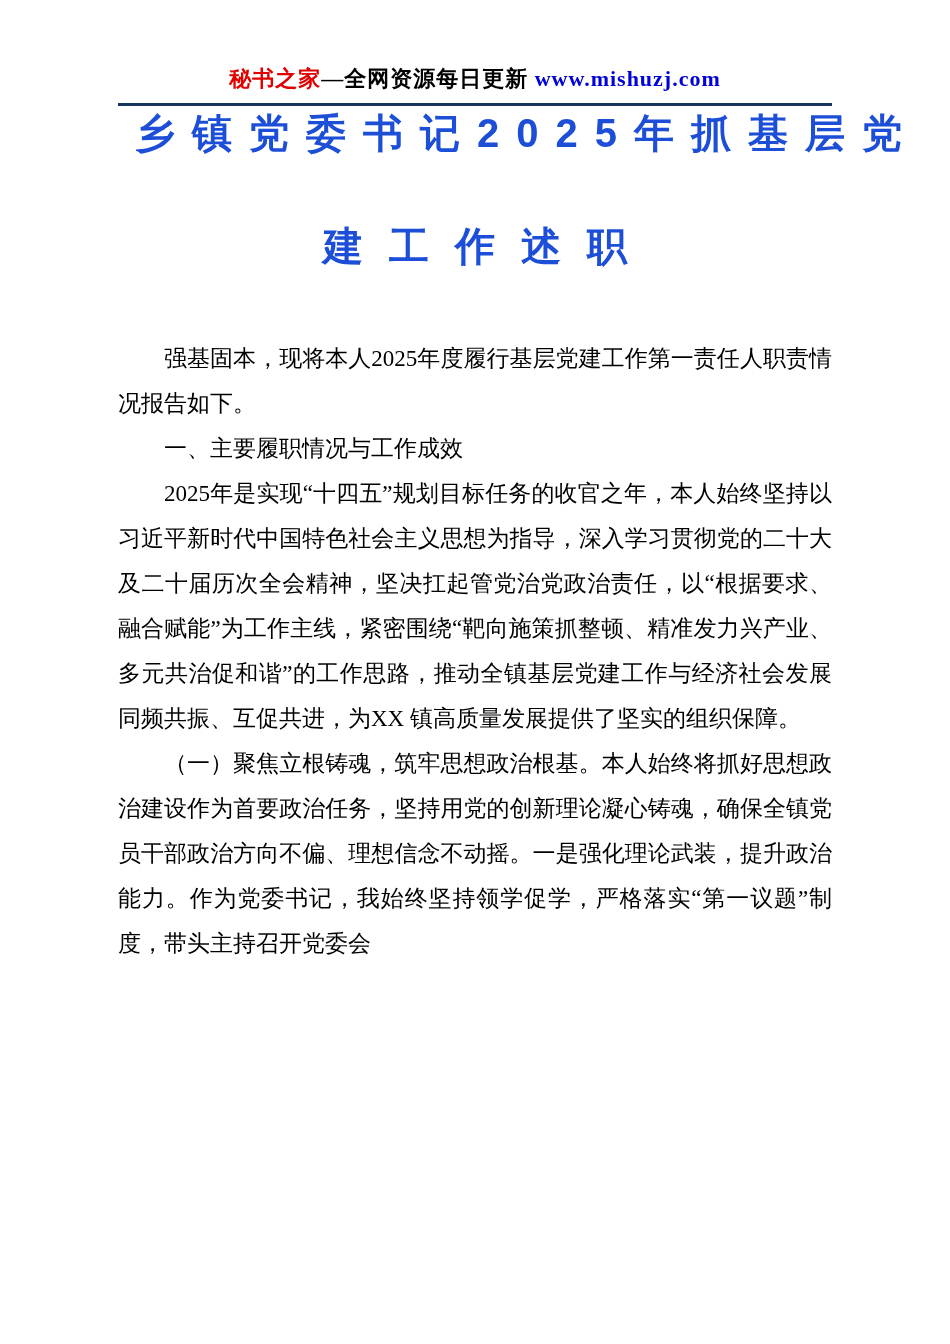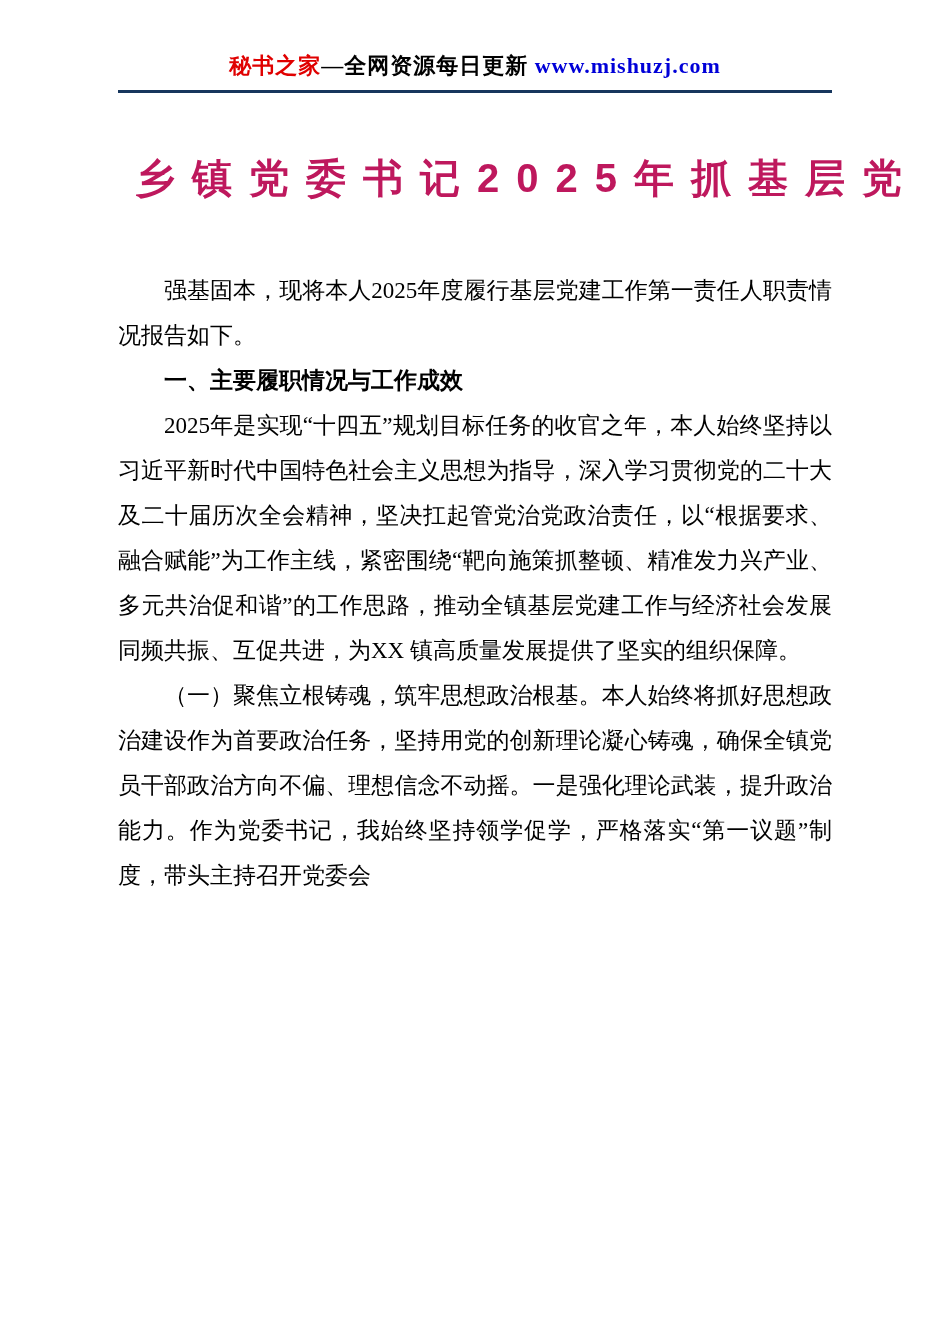--- a/index.html
+++ b/index.html
@@ -8,21 +8,21 @@
     width: 950px;
     height: 1344px;
     font-family: "Liberation Serif", serif;
     color: #000000;
     overflow: hidden;
   }
   .page {
     width: 950px;
     height: 1188px;
     background: #ffffff;
-    padding: 51px 118px 0 118px;
+    padding: 64px 118px 0 118px;
     position: relative;
   }
 
   
   .site-header {
     text-align: center;
     font-size: 22px;
     font-weight: bold;
     white-space: nowrap;
     letter-spacing: 1px;
@@ -31,25 +31,24 @@
   .tagline { color: #000000; }
   .url     { color: #0000d8; text-decoration: none; cursor: pointer; }
   .header-rule {
     height: 3px;
     background: #17365d;
     margin-top: 9px;
   }
 
   
   .doc-title {
-    margin-top: 58px;
     text-align: center;
     font-family: "Liberation Sans", sans-serif;
     font-weight: bold;
-    color: #be185d;
+    color: #1d4ed8;
   }
   .t-line1 {
     display: block;
     font-size: 40px;
     letter-spacing: 17px;
     text-indent: 17px; 
     white-space: nowrap;
   }
   .t-line2 {
     display: block;
@@ -71,37 +70,38 @@
     margin-top: 62px;
     font-size: 23px;
     line-height: 45px;
     text-align: justify;
   }
   .doc-body p {
     text-indent: 2em;
     word-break: break-all;
   }
   .doc-body p.heading {
-    font-weight: bold;
+    font-weight: normal;
     font-family: "Liberation Sans", sans-serif;
   }
 </style>
 </head>
 <body>
 
 <div class="page">
 
   <div class="site-header">
     <span class="brand">秘书之家</span><span class="tagline">—全网资源每日更新 </span><a class="url">www.mishuzj.com</a>
   </div>
 
   <div class="header-rule"></div>
 
   <h1 class="doc-title">
     <span class="t-line1">乡镇党委书记2025年抓基层党</span>
+    <span class="t-line2">建工作述职</span>
   </h1>
 
   <div class="doc-body">
     <p>强基固本，现将本人2025年度履行基层党建工作第一责任人职责情况报告如下。</p>
     <p class="heading">一、主要履职情况与工作成效</p>
     <p>2025年是实现“十四五”规划目标任务的收官之年，本人始终坚持以习近平新时代中国特色社会主义思想为指导，深入学习贯彻党的二十大及二十届历次全会精神，坚决扛起管党治党政治责任，以“根据要求、融合赋能”为工作主线，紧密围绕“靶向施策抓整顿、精准发力兴产业、多元共治促和谐”的工作思路，推动全镇基层党建工作与经济社会发展同频共振、互促共进，为XX 镇高质量发展提供了坚实的组织保障。</p>
     <p>（一）聚焦立根铸魂，筑牢思想政治根基。本人始终将抓好思想政治建设作为首要政治任务，坚持用党的创新理论凝心铸魂，确保全镇党员干部政治方向不偏、理想信念不动摇。一是强化理论武装，提升政治能力。作为党委书记，我始终坚持领学促学，严格落实“第一议题”制度，带头主持召开党委会</p>
   </div>
 
 </div>

